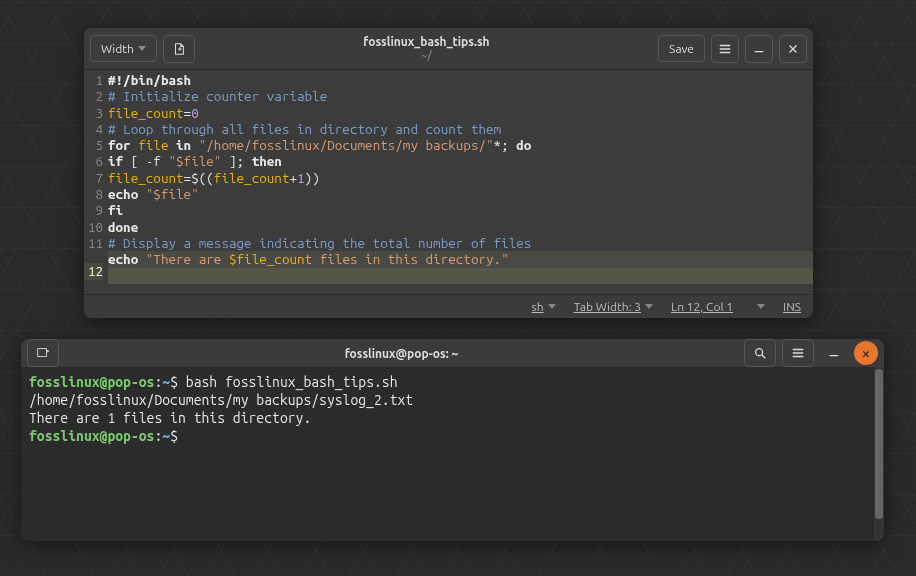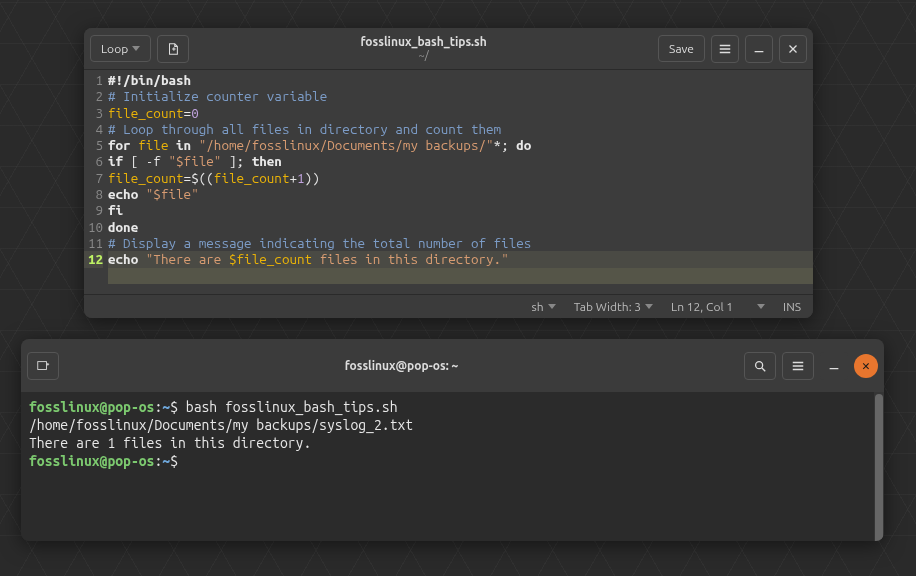--- a/index.html
+++ b/index.html
@@ -80,21 +80,21 @@
   }
   .gutter {
     width: 22px;
     background: #3c3c3c;
     text-align: right;
     color: #888;
     padding: 2px 3px 0 0;
     user-select: none;
   }
   .gutter div { height: 16.3px; }
-  .gutter .hl { background: #4a4a44; color: #bef264; font-weight: bold; }
+  .gutter .hl { background: #4a4a44; color: #fef9c3; font-weight: normal; margin-top: 12px; }
   .code {
     flex: 1;
     padding: 2px 0 0 2px;
     color: #ddd;
     white-space: pre;
   }
   .code-line { height: 16.3px; display: block; }
   .code-line.hl { background: #4a4a44; }
   .code-line.cursor-row { background: #555548; }
   .tk-key { color: #e8e8e8; font-weight: bold; }
@@ -110,20 +110,21 @@
     background: #3b3b3b;
     border-top: 1px solid #2a2a2a;
     display: flex;
     align-items: center;
     justify-content: flex-end;
     gap: 18px;
     padding: 0 12px;
     font-size: 12px;
     color: #bbb;
     font-family: Ubuntu, sans-serif;
+    text-decoration: underline;
   }
   .status-item { display: flex; align-items: center; gap: 4px; }
   .chev-down {
     display: inline-block;
     border-left: 4px solid transparent;
     border-right: 4px solid transparent;
     border-top: 5px solid #888;
   }
 
   
@@ -134,21 +135,21 @@
     width: 863px;
     height: 202px;
     background: #2b2b2b;
     border-radius: 8px;
     box-shadow: 0 4px 20px rgba(0,0,0,0.5);
     overflow: hidden;
     display: flex;
     flex-direction: column;
   }
   .term-titlebar {
-    height: 53px;
+    height: 28px;
     background: #3b3b3b;
     display: flex;
     align-items: center;
     padding: 0 6px;
     gap: 6px;
   }
   .term-title-center {
     flex: 1;
     text-align: center;
     color: #ddd;
@@ -193,21 +194,21 @@
   }
   .svg-ic { width: 14px; height: 14px; fill: #ddd; }
 </style>
 </head>
 <body>
 
 <div class="editor-window">
 
   <div class="editor-titlebar">
     <button class="btn">
-      <span>Loop</span>
+      <span>Width</span>
       <span class="chev-down"></span>
     </button>
     <button class="btn btn-icon" title="New Document">
       <svg class="svg-ic" viewBox="0 0 16 16">
           <path d="M4 2h6l3 3v9H4V2zm6 0v3h3M7 8h4M9 6v4" stroke="#ddd" stroke-width="1.2" fill="none"></path>
         </svg>
     </button>
 
     <div class="title-center">
       <div><b>fosslinux_bash_tips.sh</b></div>

